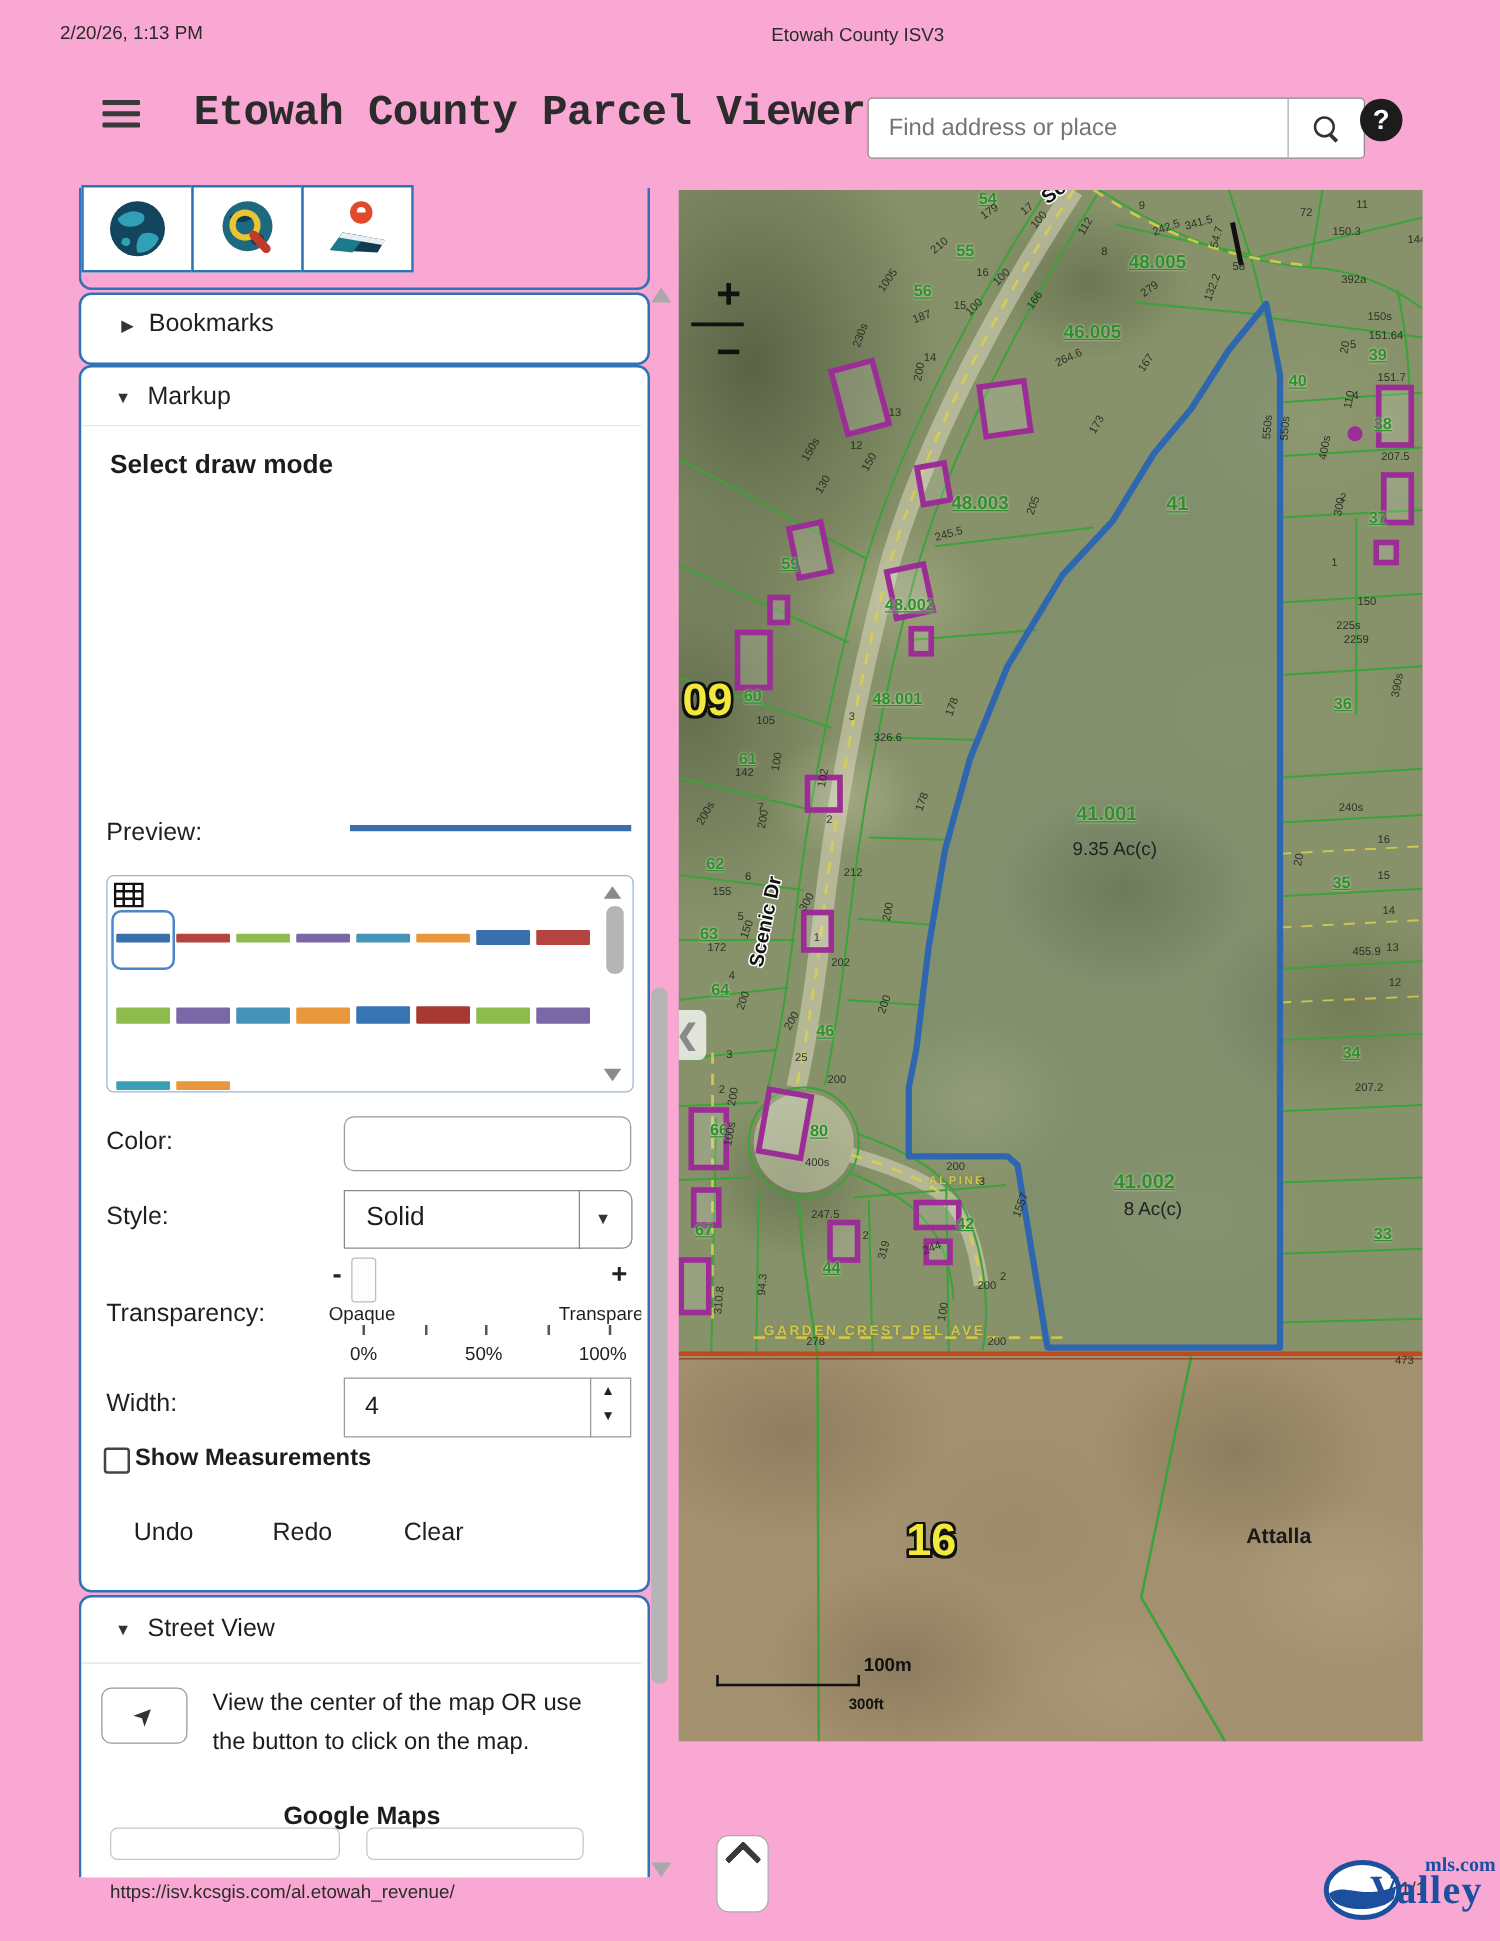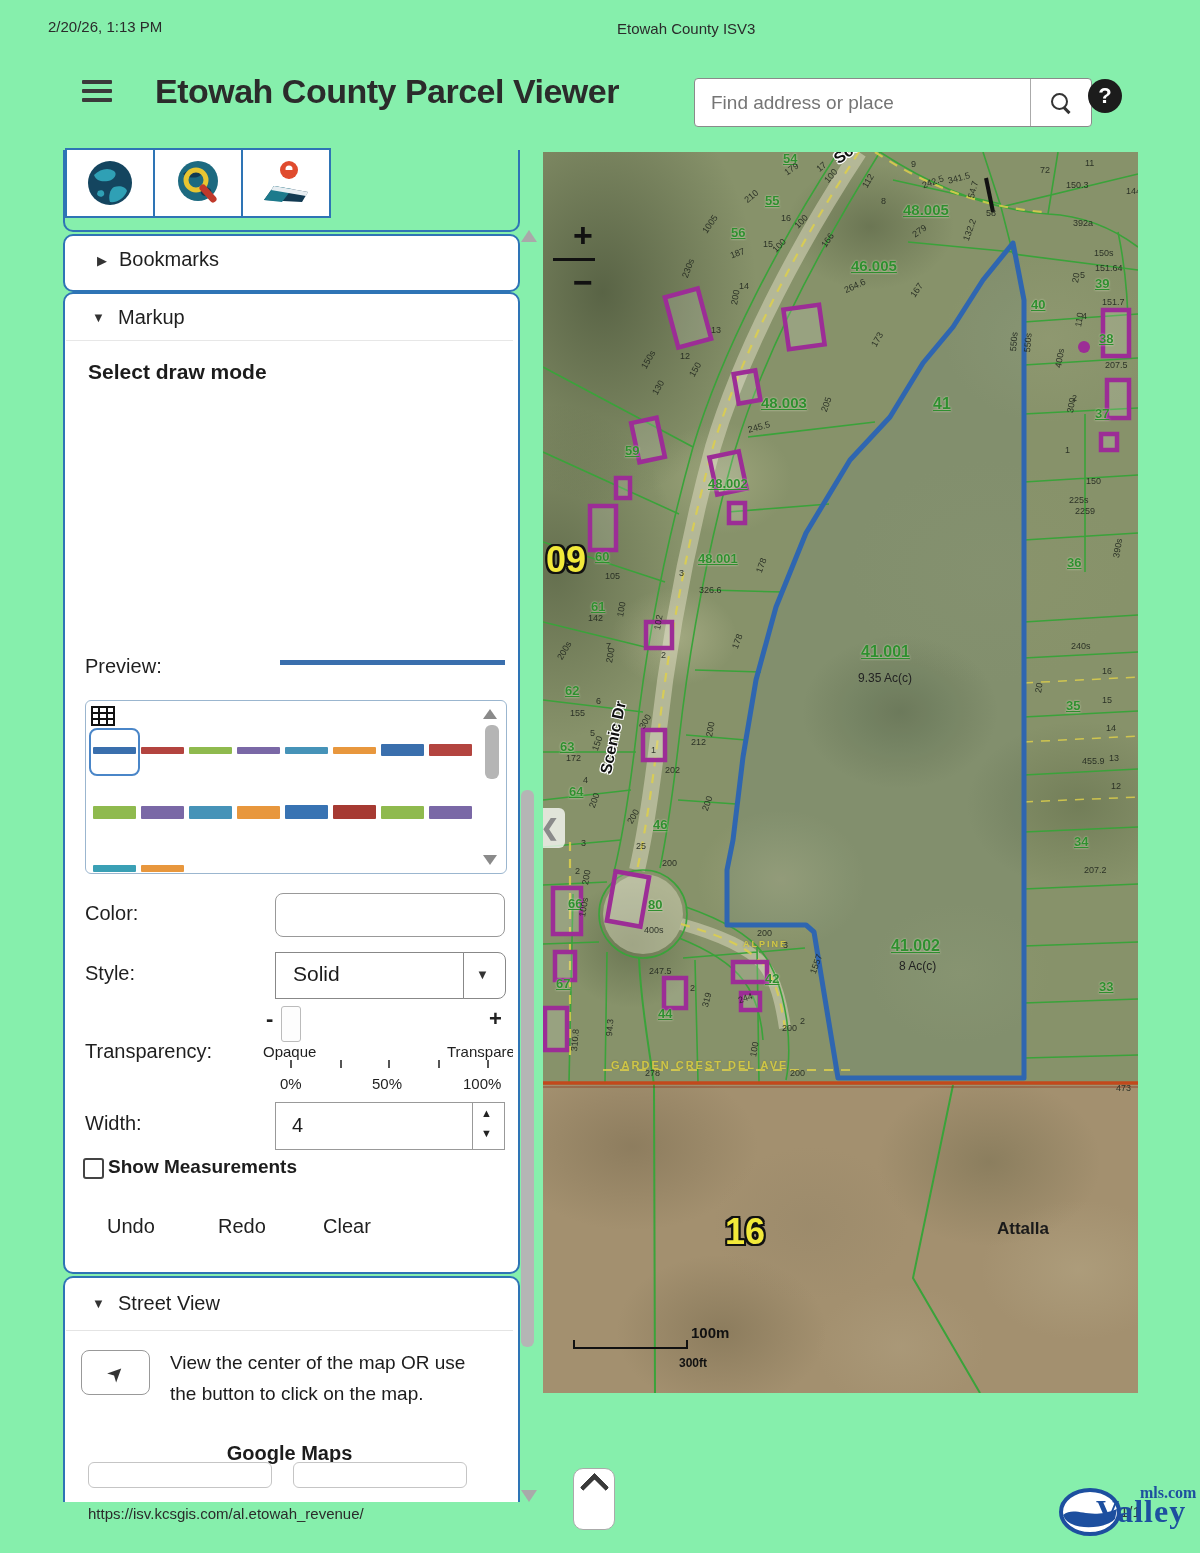--- a/index.html
+++ b/index.html
@@ -1,16 +1,16 @@
 <!DOCTYPE html>
 <html><head>
 <meta charset="utf-8">
 <style>
   html,body{margin:0;padding:0;background:#e8e8e8;}
-  #page{position:relative;width:1200px;height:1553px;background:#86efac;margin:0 auto;
+  #page{position:relative;width:1200px;height:1553px;background:#f9a8d4;margin:0 auto;
         font-family:"Liberation Sans",sans-serif;color:#222;overflow:hidden;}
   .abs{position:absolute;}
   
   .print-txt{font-size:15px;color:#2b2b2b;}
   
   #burger span{display:block;width:30px;height:4px;background:#3a3a3a;margin-bottom:5px;border-radius:1px;}
   #app-title{font-size:34px;font-weight:bold;color:#2b2b2b;letter-spacing:-0.5px;}
   #searchbox{left:694px;top:78px;width:396px;height:47px;border:1.5px solid #8a8a8a;border-radius:4px;background:#fff;display:flex;}
   #search-input{flex:1;border:none;outline:none;font-size:19px;color:#333;padding:0 16px;background:transparent;font-family:"Liberation Sans",sans-serif;}
   #search-btn{width:60px;border-left:1.5px solid #aaa;display:flex;align-items:center;justify-content:center;cursor:pointer;}
@@ -68,21 +68,21 @@
   .gline{stroke:#3aa33a;stroke-width:1.6;fill:none;}
   .ydash{stroke:#ddcf4b;stroke-width:2.2;fill:none;stroke-dasharray:9 8;opacity:.85;}
   .roadpale{stroke:rgba(225,222,196,.5);fill:none;}
   .bldg{stroke:#9c2d96;stroke-width:4.5;fill:rgba(255,255,255,.15);}
   .mlabel{position:absolute;white-space:nowrap;transform-origin:0 0;line-height:1;}
   .k-d{font-size:9px;color:#20261e;opacity:.88;}
   .k-g{font-size:13px;color:#2f8f2f;font-weight:bold;text-decoration:underline;text-shadow:0 0 2px rgba(232,240,212,.8);}
   .k-y{font-size:36px;font-weight:bold;color:#f2e93a;
        text-shadow:-2px -2px 0 #111,2px -2px 0 #111,-2px 2px 0 #111,2px 2px 0 #111,-2px 0 0 #111,2px 0 0 #111,0 -2px 0 #111,0 2px 0 #111;}
   .k-c{font-size:17px;font-weight:bold;color:#1a1a1a;}
-  .k-a{font-size:12px;color:#222;}
+  .k-a{font-size:15px;color:#222;}
   .k-yr{font-size:11px;color:#d8cc42;font-weight:bold;letter-spacing:2px;opacity:.9;text-shadow:0 0 2px rgba(90,90,60,.5);}
   .k-st{font-size:16px;font-weight:bold;color:#111;
         text-shadow:-1px -1px 0 #fff,1px -1px 0 #fff,-1px 1px 0 #fff,1px 1px 0 #fff;}
   #map-zoom{left:10px;top:66px;width:60px;color:#111;text-align:center;}
   #map-zoom .zbtn{font-size:34px;font-weight:bold;line-height:1;}
   #map-zoom .zline{width:42px;height:3px;background:#111;margin:6px 0 4px 0;}
   #collapse-btn{left:-8px;top:656px;width:30px;height:40px;background:rgba(255,255,255,.75);border-radius:6px;
                 display:flex;align-items:center;justify-content:center;color:#8a8a8a;font-size:22px;font-weight:bold;}
   .chev-up{width:16px;height:16px;border-top:5px solid #3a3a3a;border-right:5px solid #3a3a3a;transform:rotate(-45deg);margin-top:8px;border-radius:2px;}
   #up-btn{left:573px;top:1468px;width:40px;height:60px;background:#fff;border:1.5px solid #aaa;border-radius:10px;
@@ -110,21 +110,21 @@
 <div id="page">
 
   <div class="abs print-txt" style="left:48px;top:18px;">2/20/26, 1:13 PM</div>
   <div class="abs print-txt" style="left:617px;top:20px;">Etowah County ISV3</div>
 
   <div class="abs" id="burger" style="left:82px;top:80px;">
       <span></span>
       <span></span>
       <span></span>
     </div>
-  <div class="abs" id="app-title" style="left:155px;top:72px;">Etowah County Parcel Viewer</div>
+  <div class="abs" id="app-title" style="left:155px;top:72px;font-family:Liberation Mono, monospace;">Etowah County Parcel Viewer</div>
   <div class="abs" id="searchbox">
     <input id="search-input" placeholder="Find address or place" style="">
     <div id="search-btn">
         <span class="mag"></span>
       </div>
   </div>
   <div class="abs" id="help-btn">
       <span>?</span>
     </div>
 
@@ -439,21 +439,21 @@
         <div class="mlabel k-d" style="left: 73px; top: 464px; transform: rotate(-80deg);">100</div>
         <div class="mlabel k-d" style="left: 136px; top: 417px;">3</div>
         <div class="mlabel k-d" style="left: 156px; top: 434px;">326.6</div>
         <div class="mlabel k-d" style="left: 212px; top: 419px; transform: rotate(-70deg);">178</div>
         <div class="mlabel k-d" style="left: 110px; top: 477px; transform: rotate(-80deg);">102</div>
         <div class="mlabel k-d" style="left: 118px; top: 499px;">2</div>
         <div class="mlabel k-d" style="left: 188px; top: 495px; transform: rotate(-70deg);">178</div>
         <div class="mlabel k-d" style="left: 63px; top: 490px;">7</div>
         <div class="mlabel k-d" style="left: 13px; top: 505px; transform: rotate(-60deg);">200s</div>
         <div class="mlabel k-d" style="left: 62px; top: 510px; transform: rotate(-80deg);">200</div>
-        <div class="mlabel k-d" style="left: 148px; top: 542px; margin-top: 44px;">212</div>
+        <div class="mlabel k-d" style="left: 132px; top: 542px;">212</div>
         <div class="mlabel k-d" style="left: 53px; top: 545px;">6</div>
         <div class="mlabel k-d" style="left: 27px; top: 557px;">155</div>
         <div class="mlabel k-d" style="left: 47px; top: 577px;">5</div>
         <div class="mlabel k-d" style="left: 95px; top: 574px; transform: rotate(-60deg);">300</div>
         <div class="mlabel k-d" style="left: 108px; top: 594px;">1</div>
         <div class="mlabel k-d" style="left: 48px; top: 597px; transform: rotate(-70deg);">150</div>
         <div class="mlabel k-d" style="left: 23px; top: 602px;">172</div>
         <div class="mlabel k-d" style="left: 122px; top: 614px;">202</div>
         <div class="mlabel k-d" style="left: 40px; top: 624px;">4</div>
         <div class="mlabel k-d" style="left: 45px; top: 654px; transform: rotate(-70deg);">200</div>

